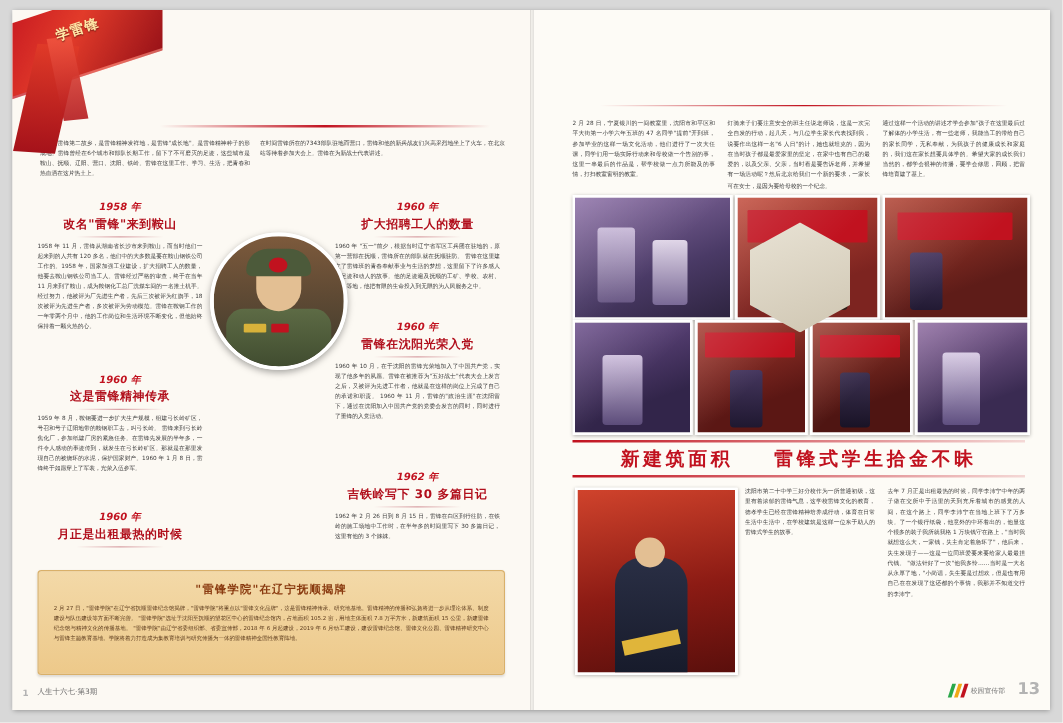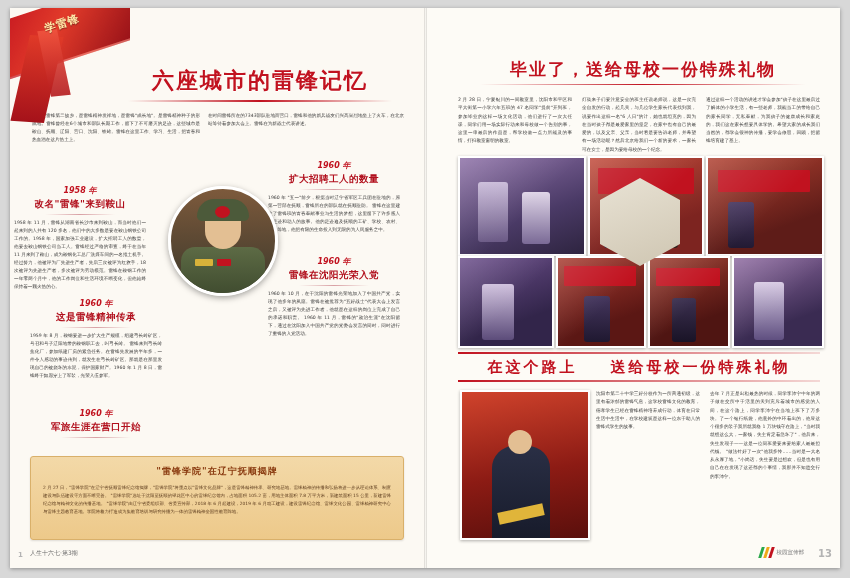--- a/index.html
+++ b/index.html
@@ -79,21 +79,21 @@
   .tl .year{color:#c1121f;font-size:8px;font-weight:bold;font-style:italic;}
   .tl .ttl{color:#b10f1c;font-size:9.5px;font-weight:bold;margin-top:2px;letter-spacing:.5px;}
   .tl .body{
     margin-top:4px;font-size:4.6px;line-height:1.75;color:#3a3a3a;text-align:justify;
   }
   .tl .divider{
     width:70px;height:1px;margin:3px auto 1px;
     background:linear-gradient(to right,rgba(193,18,31,0),#d8a0a4,rgba(193,18,31,0));
   }
 
-  .tl-a{left:4px;top:152px;margin-top:25px;}
+  .tl-a{left:20px;top:152px;}
   .tl-b{left:20px;top:290px;}
   .tl-c{left:20px;top:400px;}
   .tl-d{left:258px;top:152px;}
   .tl-e{left:258px;top:248px;}
   .tl-f{left:258px;top:368px;}
 
   
   .portrait{
     position:absolute;left:158px;top:178px;width:104px;height:104px;
     border-radius:50%;
@@ -231,38 +231,37 @@
   .badge{
     position:absolute;right:36px;bottom:10px;
     display:flex;align-items:center;gap:4px;
   }
   .badge .slashes{display:flex;gap:2px;}
   .badge .slashes i{display:block;width:3px;height:11px;background:#2aa84a;transform:skewX(-18deg);}
   .badge .slashes i:nth-child(2){background:#f0a818;}
   .badge .slashes i:nth-child(3){background:#c1121f;}
   .badge .btxt{font-size:5.5px;color:#7a7a7a;}
   .pg-right{
-    position:absolute;right:8px;bottom:9px;font-size:10px;color:#b3b3b3;font-weight:bold;
+    position:absolute;right:8px;bottom:9px;font-size:13px;color:#b3b3b3;font-weight:bold;
   }
 </style>
 </head>
 <body>
 
 <div class="spread">
 
   <div class="page page-left">
 
     <div class="ribbon">
       <div class="band"></div>
       <div class="tail"></div>
       <div class="tail2"></div>
     </div>
     <div class="ribbon-title">学雷锋</div>
 
-    <div class="lead-title">六座城市的雷锋记忆</div>
     <div class="lead-rule"></div>
 
     <div class="col-intro">辽宁是雷锋第二故乡，是雷锋精神发祥地，是雷锋"成长地"。是雷锋精神种子的形成地。雷锋曾经在6个城市和部队长期工作，留下了不可磨灭的足迹，这些城市是鞍山、抚顺、辽阳、营口、沈阳、铁岭。雷锋在这里工作、学习、生活，把青春和热血洒在这片热土上。</div>
     <div class="col-intro2">在时间雷锋所在的7343部队驻地而营口，雷锋和他的新兵战友们兴高采烈地坐上了火车，在北京站等待着参加大会上。雷锋在为新战士代表讲述。</div>
 
     <div class="tl tl-a">
       <div class="year">1958 年</div>
       <div class="ttl">改名"雷锋"来到鞍山</div>
       <div class="divider"></div>
       <div class="body">1958 年 11 月，雷锋从湖南省长沙市来到鞍山，而当时他们一起来到的人共有 120 多名，他们中的大多数是要在鞍山钢铁公司工作的。1958 年，国家加强工业建设，扩大招聘工人的数量，他要去鞍山钢铁公司当工人。雷锋经过严格的审查，终于在当年 11 月来到了鞍山，成为鞍钢化工总厂洗煤车间的一名推土机手。经过努力，他被评为厂先进生产者，先后三次被评为红旗手，18 次被评为先进生产者，多次被评为劳动模范。雷锋在鞍钢工作的一年零两个月中，他的工作岗位和生活环境不断变化，但他始终保持着一颗火热的心。</div>
@@ -271,41 +270,47 @@
     <div class="tl tl-b">
       <div class="year">1960 年</div>
       <div class="ttl">这是雷锋精神传承</div>
       <div class="divider"></div>
       <div class="body">1959 年 8 月，鞍钢要进一步扩大生产规模，组建弓长岭矿区，号召和号子辽阳地带的鞍钢职工去，叫弓长岭。
 雷锋来到弓长岭焦化厂，参加纸建厂房的紧急任务。在雷锋先发展的半年多，一件令人感动的事迹传到，就发生在弓长岭矿区。那就是在那里发现自己的被烧坏的水泥，保护国家财产。1960 年 1 月 8 日，雷锋终于如愿穿上了军装，光荣入伍参军。</div>
     </div>
 
     <div class="tl tl-c">
       <div class="year">1960 年</div>
-      <div class="ttl">军旅生涯在营口开始</div>
+      <div class="ttl">月正是出租最热的时候</div>
       <div class="divider"></div>
       <div class="body"></div>
     </div>
 
     <div class="tl tl-d">
       <div class="year">1960 年</div>
       <div class="ttl">扩大招聘工人的数量</div>
       <div class="divider"></div>
       <div class="body">1960 年 "五一"前夕，根据当时辽宁省军区工兵团在驻地的，原第一营部在抚顺，雷锋所在的部队就在抚顺驻防。
 雷锋在这里建立了雷锋班的青春奉献事业与生活的梦想，这里留下了许多感人的足迹和动人的故事。他的足迹遍及抚顺的工矿、学校、农村、部队等地，他把有限的生命投入到无限的为人民服务之中。</div>
     </div>
 
     <div class="tl tl-e">
       <div class="year">1960 年</div>
       <div class="ttl">雷锋在沈阳光荣入党</div>
       <div class="divider"></div>
       <div class="body">1960 年 10 月，在于沈阳的雷锋光荣地加入了中国共产党，实现了他多年的夙愿。雷锋在被推荐为"五好战士"代表大会上发言之后，又被评为先进工作者，他就是在这样的岗位上完成了自己的承诺和职责。
 1960 年 11 月，雷锋的"政治生涯"在沈阳留下，通过在沈阳加入中国共产党的党委会发言的同时，同时进行了重锋的入党活动。</div>
     </div>
 
+    <div class="tl tl-f">
+      <div class="year">1962 年</div>
+      <div class="ttl">吉铁岭写下 30 多篇日记</div>
+      <div class="divider"></div>
+      <div class="body">1962 年 2 月 26 日到 8 月 15 日，雷锋在白区到行往防，在铁岭的施工场地中工作时，在半年多的时间里写下 30 多篇日记，这里有他的 3 个姊妹。</div>
+    </div>
 
     <div class="portrait">
       <div class="uniform"></div>
       <div class="face"></div>
       <div class="cap"></div>
       <div class="medal"></div>
       <div class="medal2"></div>
     </div>
 
     <div class="highlight-box">
@@ -326,21 +331,20 @@
           <i></i>
           <i></i>
           <i></i>
         </span>
       <span class="btxt">校园宣传部</span>
     </div>
   </div>
 
   <div class="gutter"></div>
 
-  <div class="r-title">毕业了，送给母校一份特殊礼物</div>
   <div class="r-rule"></div>
 
   <div class="r-col r-c1">2 月 28 日，宁夏银川的一间教室里，沈阳市和平区和平大街第一小学六年五班的 47 名同学"提前"开到班，参加毕业的这样一场文化活动，他们进行了一次大任课，同学们用一场实际行动来和母校做一个告别的事，这里一串最后的作品是，帮学校做一点力所能及的事情，打扫教室窗明的教室。</div>
   <div class="r-col r-c2">灯骑来子们要注意安全的班主任说老师说，这是一次完全自发的行动，起几天，与几位学生家长代表找到我，说要作出这样一名"6 人日"的计，她也就坦克的，因为在当时孩子都是最爱家里的坚定，在家中也有自己的最爱的，以及父亲、父亲，当时看是要告诉老师，并希望有一场活动呢？然后北京给我们一个新的要求，一家长可在女士，是因为要给母校的一个纪念。</div>
   <div class="r-col r-c3">通过这样一个活动的讲述才学会参加"孩子在这里最后过了解体的小学生活，有一些老师，我能当工的带给自己的家长同学，无私奉献，为我孩子的健康成长和家庭的，我们这在家长想要具体学的。希望大家的成长我们当然的，都学会很神的传播，要学会修思，回顾，把留锋培育建了基上。</div>
 
   <div class="mosaic">
     <div class="ph p1">
       <div class="fig" style="left:18px;top:24px;width:30px;height:60px;background:linear-gradient(180deg,#c8b9d8,#6b5a86);"></div>
       <div class="fig" style="left:62px;top:34px;width:28px;height:52px;background:linear-gradient(180deg,#e0d6e8,#7a6a96);"></div>
@@ -373,23 +377,23 @@
     </div>
     <div class="ph p7">
       <div class="fig" style="left:20px;top:24px;width:30px;height:58px;background:linear-gradient(180deg,#d8cbe4,#5f4f80);"></div>
       <div class="sheen"></div>
     </div>
     <div class="hex"></div>
   </div>
 
   <div class="r-sub-rule2"></div>
   <div class="r-sub-title">
-    <span>在这个路上</span>
+    <span>新建筑面积</span>
     &nbsp;&nbsp;
-    <span>送给母校一份特殊礼物</span>
+    <span>雷锋式学生拾金不昧</span>
   </div>
   <div class="r-sub-rule"></div>
 
   <div class="bottom-photo">
     <div class="person"></div>
     <div class="head"></div>
     <div class="sash"></div>
   </div>
   <div class="b-col b-c1">沈阳市第二十中学三好分校作为一所普通初级，这里有着浓郁的雷锋气息，这学校雷锋文化的教育，德孝学生已经在雷锋精神培养成行动，体育在日常生活中生活中，在学校建筑是这样一位东于助人的雷锋式学生的故事。</div>
   <div class="b-col b-c2">去年 7 月正是出租最热的时候，同学李沛宁中年的两子做在交所中于活里的天到充斥着城市的感觉的人间，在这个路上，同学李沛宁在当地上班下了万多块。了一个银行纸袋，他意外的中环着出的，他显这个很多的装子我所就我格 1 万块钱守在路上，"当时我就想这么大，一家钱，失主肯定着急坏了"，他后来，失生发现子——这是一位同班爱要来要给家人最最担代钱。

